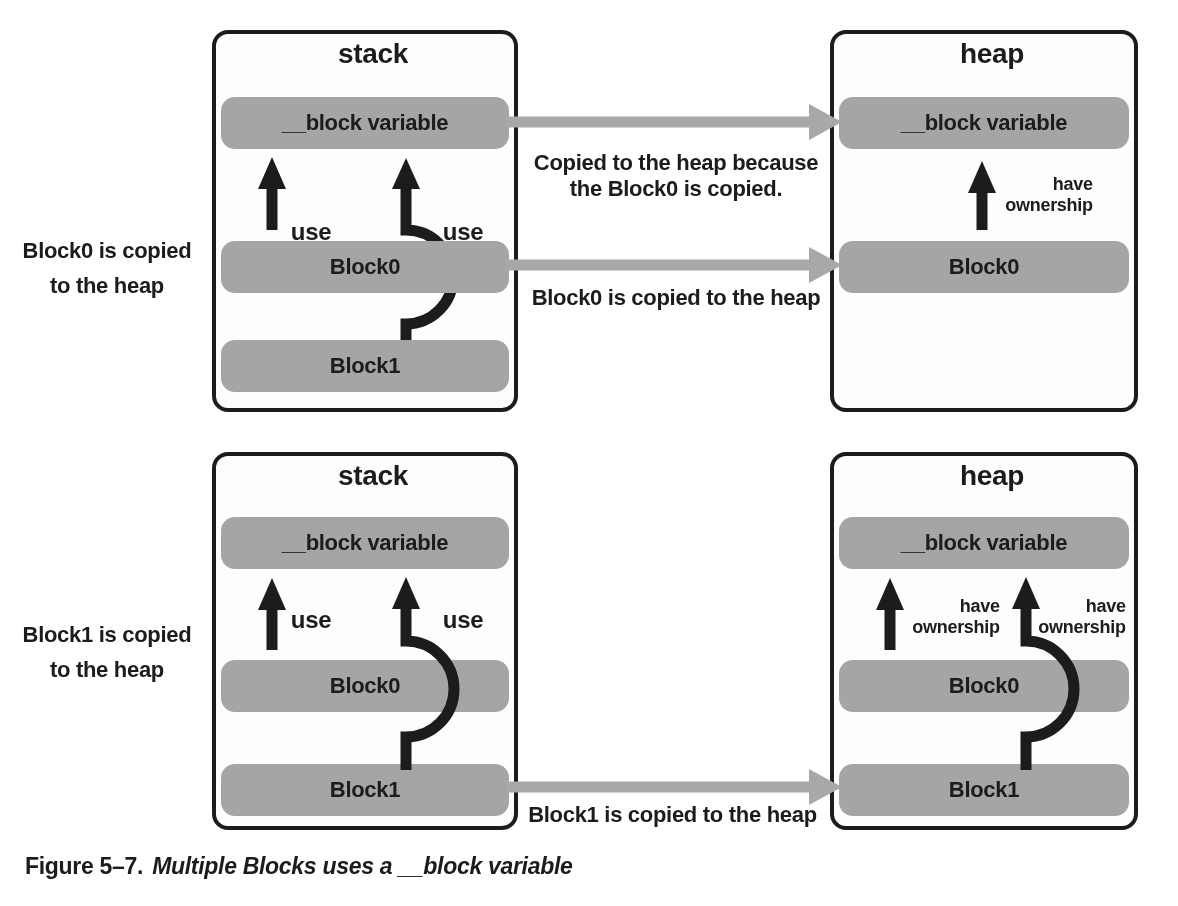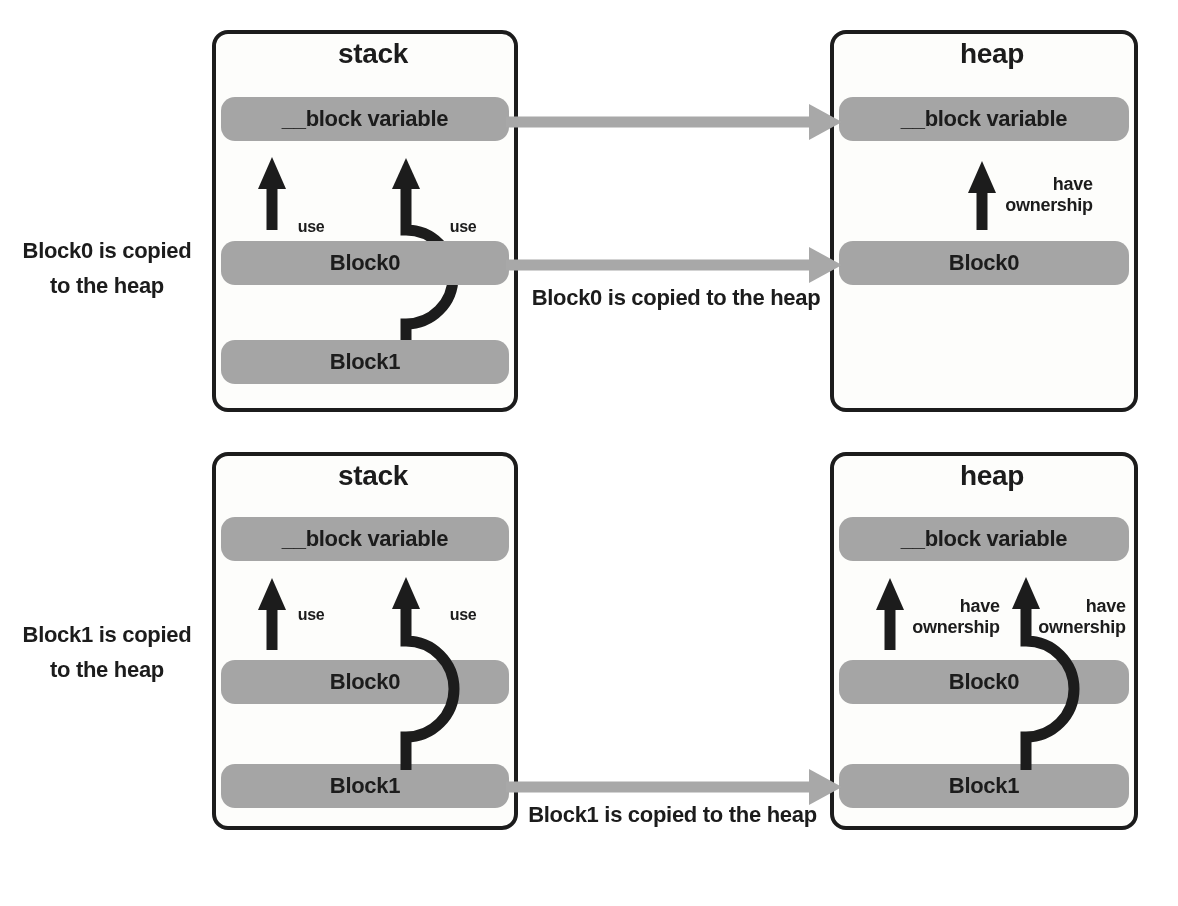--- a/index.html
+++ b/index.html
@@ -31,39 +31,39 @@
     margin: 0;
     text-align: center;
     font-size: 28px;
     font-weight: bold;
     z-index: 2;
     padding-left: 16px;
   }
   .block {
     position: absolute;
     left: 5px; right: 5px;
-    height: 44px;
+    height: 52px;
     background: #a5a5a5;
     border-radius: 14px;
     display: flex;
     align-items: center;
     justify-content: center;
     font-size: 22px;
     font-weight: bold;
     z-index: 2;
     text-align: right;
   }
   .panel-arc {
     position: absolute;
     left: 0; top: 0;
     z-index: 1;           
   }
   .use-label {
     position: absolute;
-    font-size: 16px;
+    font-size: 24px;
     font-weight: bold;
     transform: translateX(-50%);
     z-index: 3;
   }
   .own-label {
     position: absolute;
     font-size: 18px;
     font-weight: bold;
     line-height: 21px;
     text-align: right;
@@ -159,20 +159,22 @@
     <h2 class="panel-title">heap</h2>
     <div class="block" style="top:61px">__block variable</div>
     <div class="block" style="top:204px">Block0</div>
     <div class="block" style="top:308px">Block1</div>
     <div class="own-label" style="left:122px;top:140px">have
 ownership</div>
     <div class="own-label" style="left:248px;top:140px">have
 ownership</div>
   </section>
 
+  <div class="annotation" id="ann-top">Copied to the heap because
+the Block0 is copied.</div>
   <div class="annotation" id="ann-mid">Block0 is copied to the heap</div>
   <div class="annotation" id="ann-bottom">Block1 is copied to the heap</div>
 
   <svg id="arrow-overlay" width="1178" height="906" viewBox="0 0 1178 906">
 
     <g>
       <line class="gray-stroke" x1="506" y1="122" x2="812" y2="122"></line>
       <polygon class="gray-fill" points="842,122 809,104 809,140"></polygon>
     </g>
     <g>
@@ -204,14 +206,17 @@
     <g>
       <path class="ink-stroke" d="M406 770 L406 737 A48 48 0 0 0 406 641 L406 608"></path>
       <polygon class="ink-fill" points="406,577 392,609 420,609"></polygon>
     </g>
     <g>
       <path class="ink-stroke" d="M1026 770 L1026 737 A48 48 0 0 0 1026 641 L1026 608"></path>
       <polygon class="ink-fill" points="1026,577 1012,609 1040,609"></polygon>
     </g>
   </svg>
 
+  <p class="caption">
+    <span class="caption-prefix">Figure 5–7.</span><span class="caption-text">Multiple Blocks uses a __block variable</span>
+  </p>
 
 </div>
 
 </body></html>

